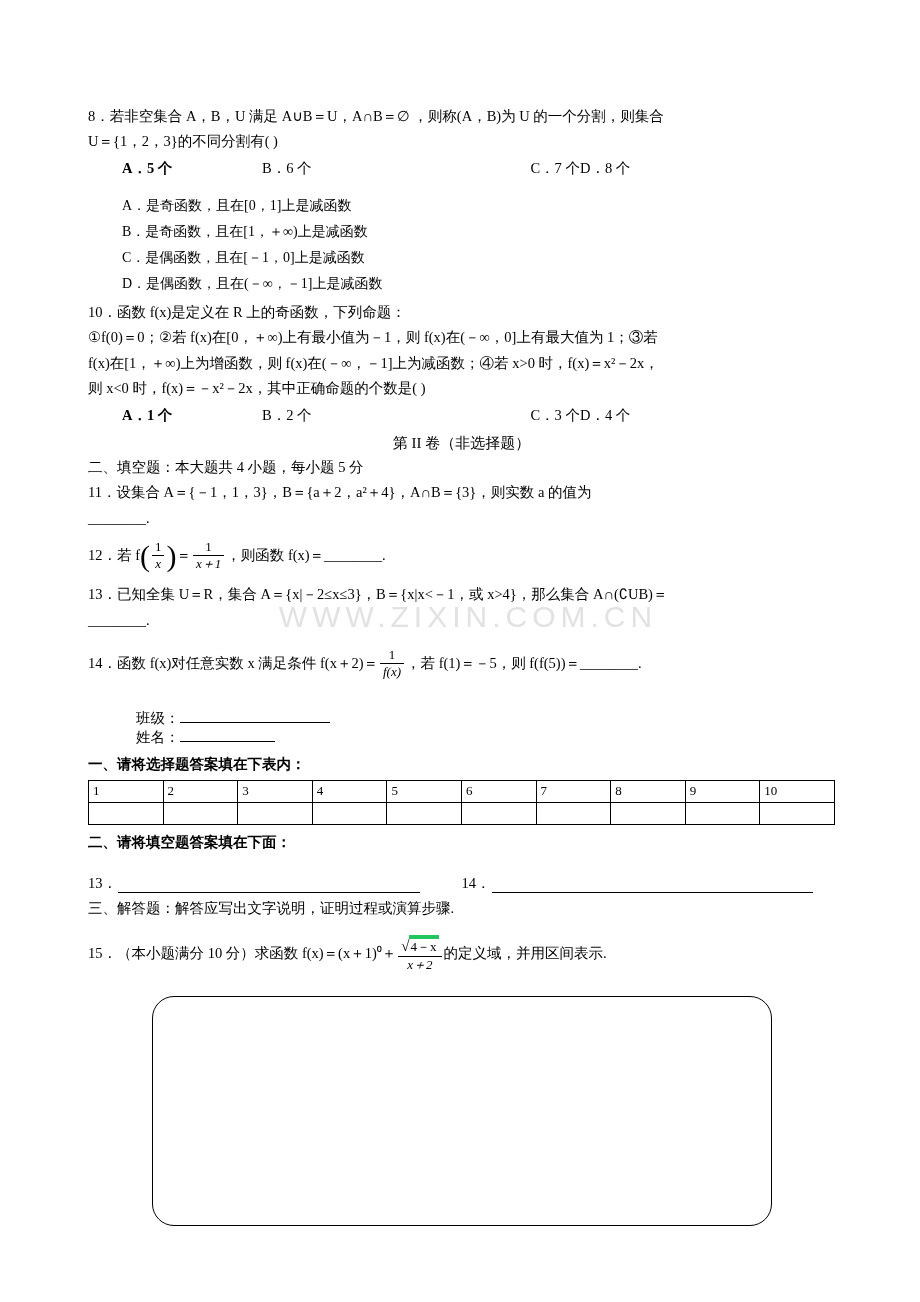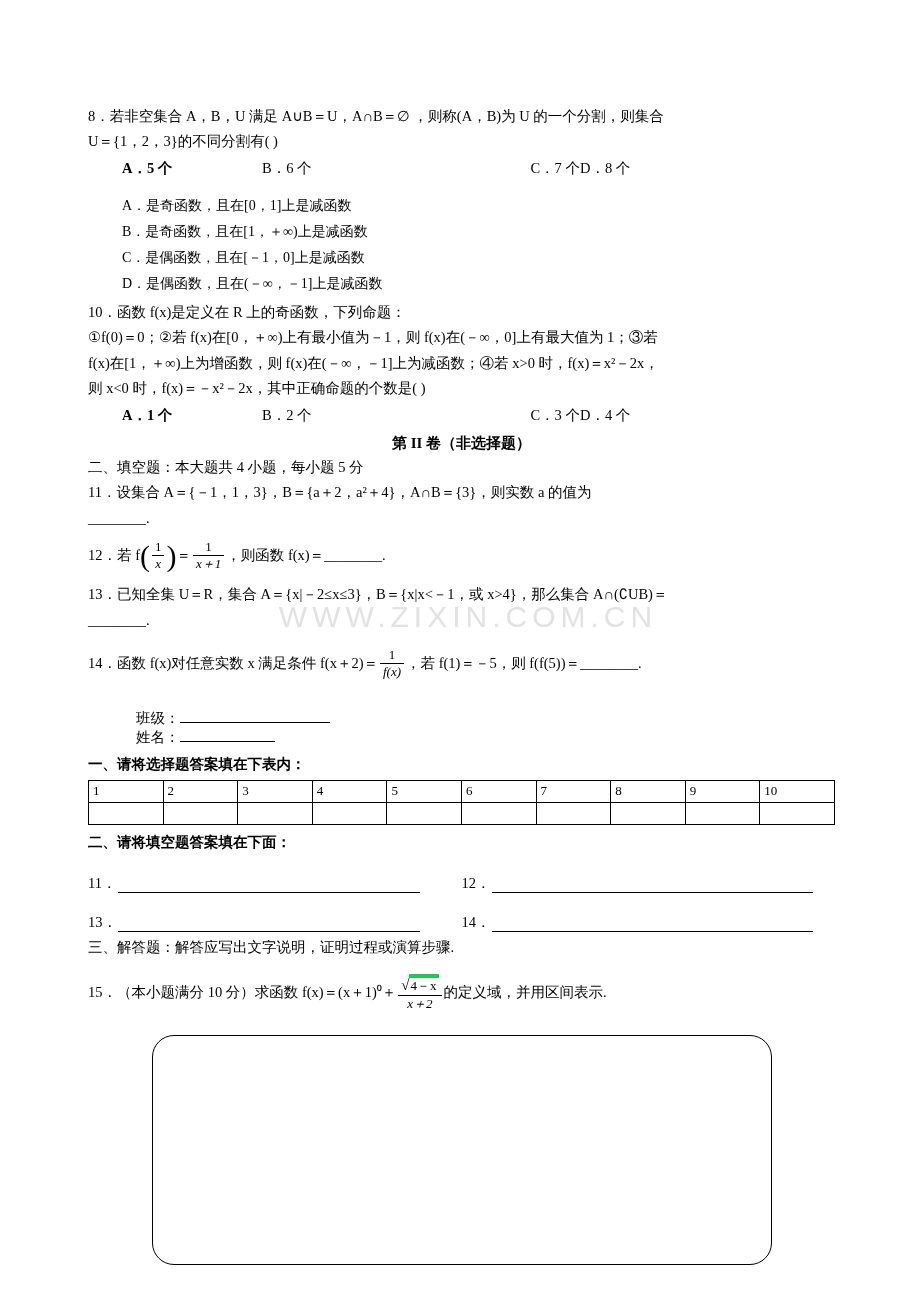--- a/index.html
+++ b/index.html
@@ -54,21 +54,21 @@
   .opt-d { width: 120px; }
 
   .choice-line { font-size: 14px; line-height: 1.85; padding-left: 34px; margin: 0; }
 
   .spacer4 { height: 4px; }
   .spacer8 { height: 8px; }
   .spacer14 { height: 14px; }
 
   .center-title {
     text-align: center;
-    font-weight: bold;
+    font-weight: normal;
     font-size: 15px;
     margin: 6px 0 3px 0;
     font-family: "Liberation Serif", serif;
   }
   .sec-head { font-size: 14.5px; line-height: 1.6; margin: 0 0 2px 0; }
   .bold { font-weight: bold; }
   .ital { font-style: italic; }
 
   
   .frac {
@@ -247,30 +247,20 @@
         <td></td>
         <td></td>
         <td></td>
         <td></td>
       </tr>
     </tbody>
       </table>
 
     <p class="sec-head bold">二、请将填空题答案填在下面：</p>
 
-    <div class="fillrow">
-      <div class="cell">
-        <span class="lab">11．</span>
-        <span class="ln"></span>
-      </div>
-      <div class="cell">
-        <span class="lab">12．</span>
-        <span class="ln short"></span>
-      </div>
-    </div>
 
     <div class="fillrow">
       <div class="cell">
         <span class="lab">13．</span>
         <span class="ln"></span>
       </div>
       <div class="cell">
         <span class="lab">14．</span>
         <span class="ln short"></span>
       </div>

